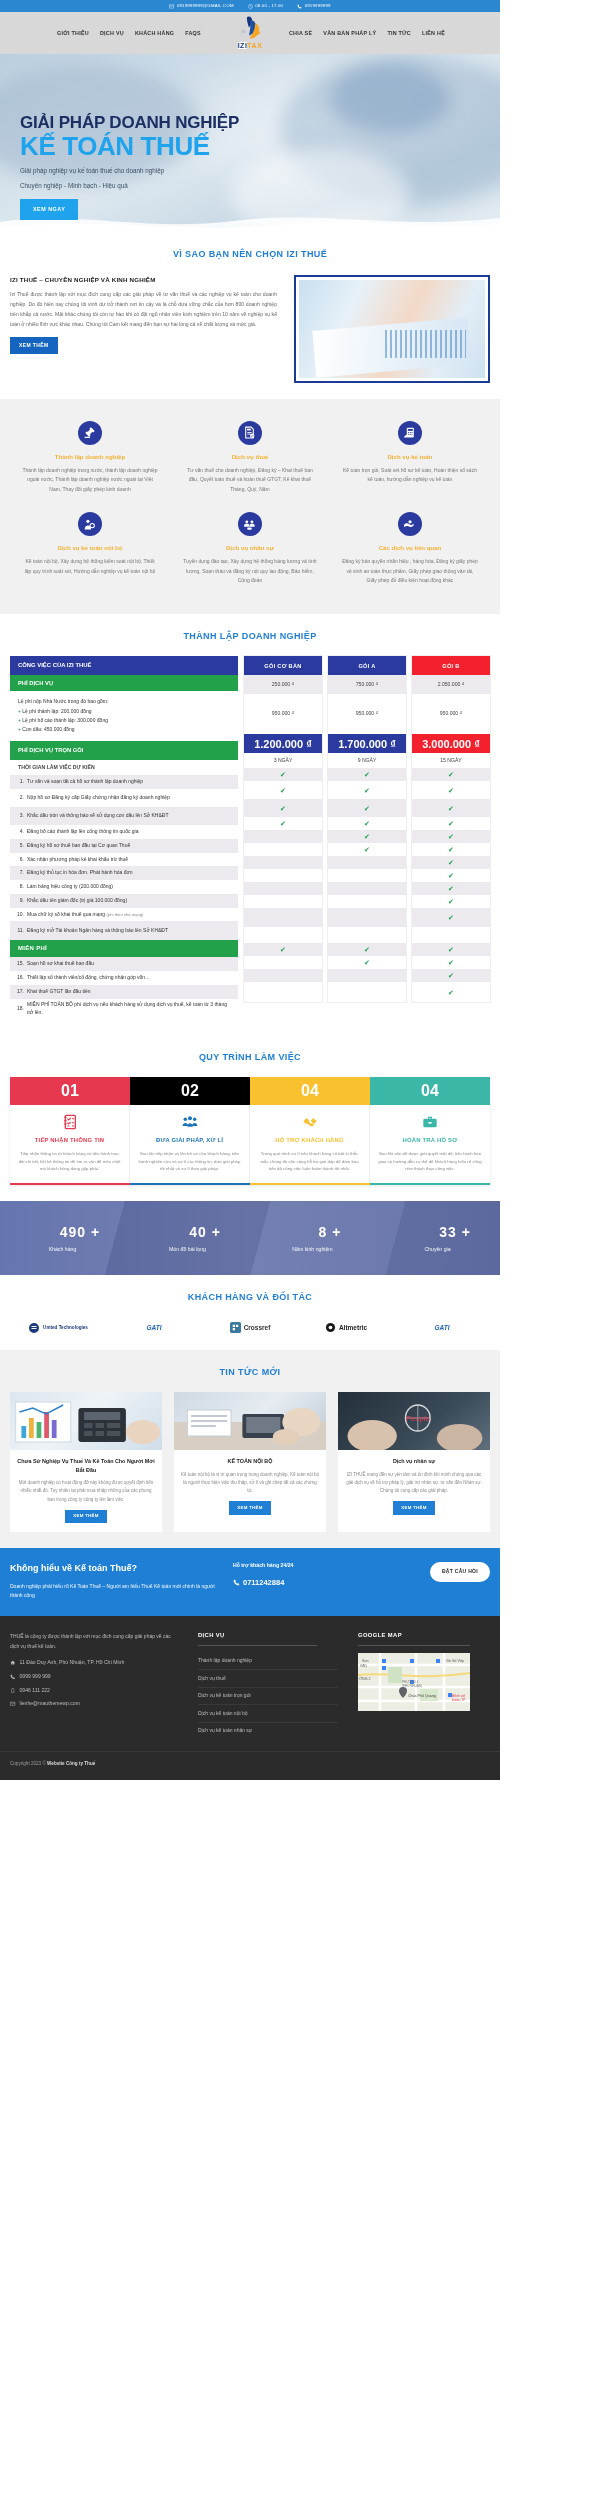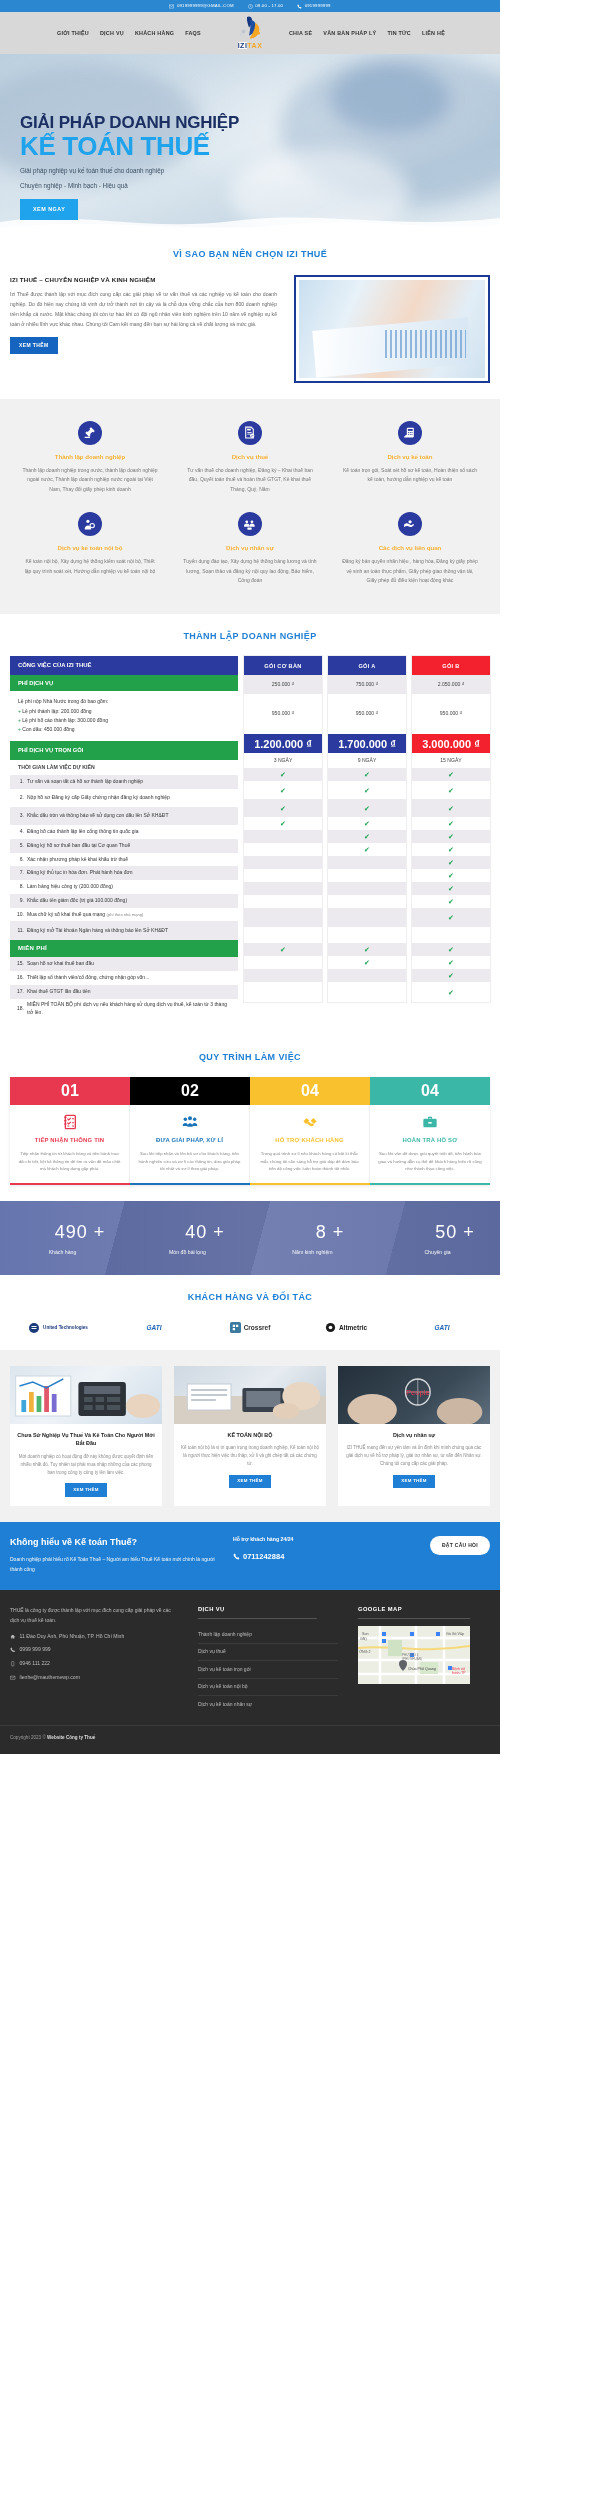--- a/index.html
+++ b/index.html
@@ -101,21 +101,21 @@
   .proc .ic{height:18px;display:flex;align-items:center;justify-content:center;margin-bottom:5px;}
   .proc .ic svg{width:16px;height:16px;}
   .proc h6{font-size:5.9px;font-weight:bold;margin-bottom:5px;letter-spacing:.2px;}
   .proc p{font-size:4.3px;color:#888;line-height:1.8;}
   .proc .bar{height:2px;}
 
   
   .counters{height:74px;position:relative;overflow:hidden;background:linear-gradient(90deg,#5b6ba8 0%,#6b78ad 50%,#5f6da4 100%);}
   .counters .cw{position:absolute;inset:0;display:flex;align-items:center;}
   .counters .c{flex:1;text-align:center;color:#fff;}
-  .counters .v{font-size:18px;font-weight:normal;letter-spacing:1px;padding-left:35px;}
+  .counters .v{font-size:14px;font-weight:bold;letter-spacing:1px;padding-left:35px;}
   .counters .l{font-size:5.2px;margin-top:3px;opacity:.95;}
   .counters .shade{position:absolute;inset:0;background:
     linear-gradient(105deg,rgba(255,255,255,.07) 0 24%,rgba(0,0,0,.05) 24% 52%,rgba(255,255,255,.06) 52% 78%,rgba(0,0,0,.04) 78% 100%);}
 
   
   .partners{display:flex;align-items:center;justify-content:space-between;width:480px;margin:0 auto;padding:4px 0 0;}
   .partners .lg{flex:1;display:flex;align-items:center;justify-content:center;gap:3px;}
   .partners .lg .t{font-size:6.5px;font-weight:bold;}
 
   
@@ -619,21 +619,21 @@
       </div>
       <div class="c">
         <div class="v">40 +</div>
         <div class="l">Món đồ bài lọng</div>
       </div>
       <div class="c">
         <div class="v">8 +</div>
         <div class="l">Năm kinh nghiệm</div>
       </div>
       <div class="c">
-        <div class="v">50 +</div>
+        <div class="v">33 +</div>
         <div class="l">Chuyên gia</div>
       </div>
     </div>
   </div>
 
   <div class="sec">
     <h3>KHÁCH HÀNG VÀ ĐỐI TÁC</h3>
     <div class="partners">
       <div class="lg">
         <svg width="12" height="12" viewBox="0 0 24 24">
@@ -659,20 +659,21 @@
           </svg>
         <span class="t" style="color:#222">Altmetric</span>
       </div>
       <div class="lg">
         <span class="t" style="color:#1b62b3;font-style:italic">GATI</span>
       </div>
     </div>
   </div>
 
   <div class="sec news">
+    <h3>TIN TỨC MỚI</h3>
     <div class="ncards">
 
       <div class="ncard">
         <div class="thumb" style="background:linear-gradient(140deg,#dce6ee 0%,#eef3f7 45%,#cfdde9 100%)">
           <svg viewBox="0 0 160 58" width="100%" height="100%" preserveAspectRatio="none">
             <rect x="6" y="10" width="58" height="40" fill="#fff" stroke="#cbd6e0"></rect>
             <rect x="12" y="34" width="5" height="12" fill="#3fa5dd"></rect>
               <rect x="20" y="26" width="5" height="20" fill="#f0b23c"></rect>
             <rect x="28" y="30" width="5" height="16" fill="#4cb56f"></rect>
               <rect x="36" y="20" width="5" height="26" fill="#e1576b"></rect>

